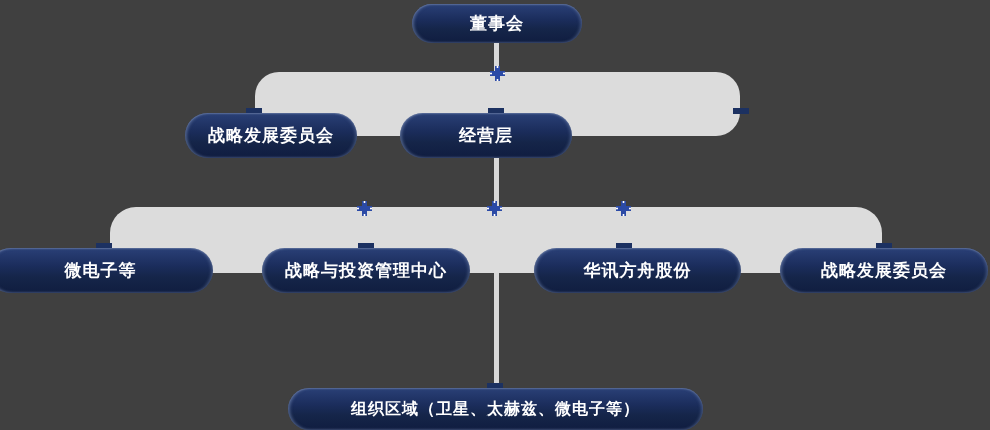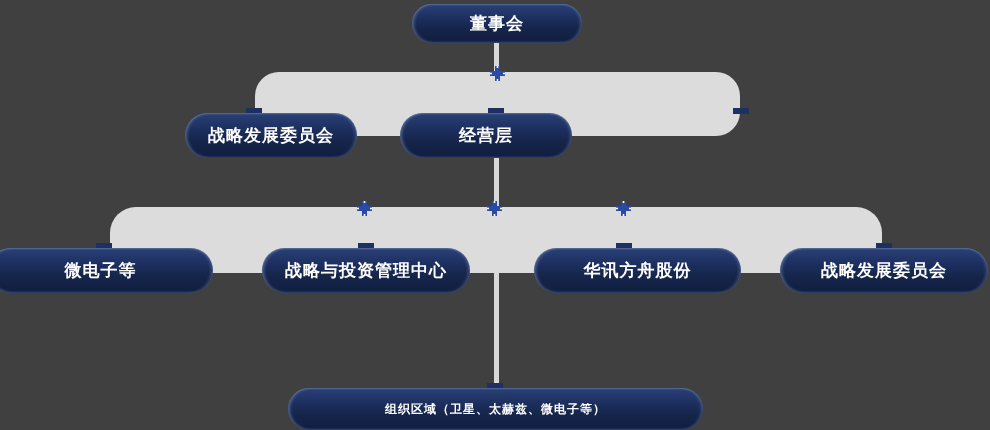--- a/index.html
+++ b/index.html
@@ -53,21 +53,21 @@
     z-index: 3;
   }
   #node-root   { left: 412px; top: 4px;   width: 170px; height: 39px; border-radius: 20px; }
   #node-l2-0   { left: 185px; top: 113px; width: 172px; }
   #node-l2-1   { left: 400px; top: 113px; width: 172px; }
   #node-l2-2   { left: 655px; top: 113px; width: 172px; }
   #node-l3-0   { left: -12px; top: 248px; width: 225px; }
   #node-l3-1   { left: 262px; top: 248px; width: 208px; }
   #node-l3-2   { left: 534px; top: 248px; width: 207px; }
   #node-l3-3   { left: 780px; top: 248px; width: 208px; }
-  #node-bottom { left: 288px; top: 388px; width: 415px; height: 42px; border-radius: 21px; font-size: 12px; }
+  #node-bottom { left: 288px; top: 388px; width: 415px; height: 42px; border-radius: 21px; font-size: 16px; }
 
   
   .stub {
     position: absolute;
     width: 16px;
     height: 6px;
     background: #1c3161;
     z-index: 3;
   }
 

